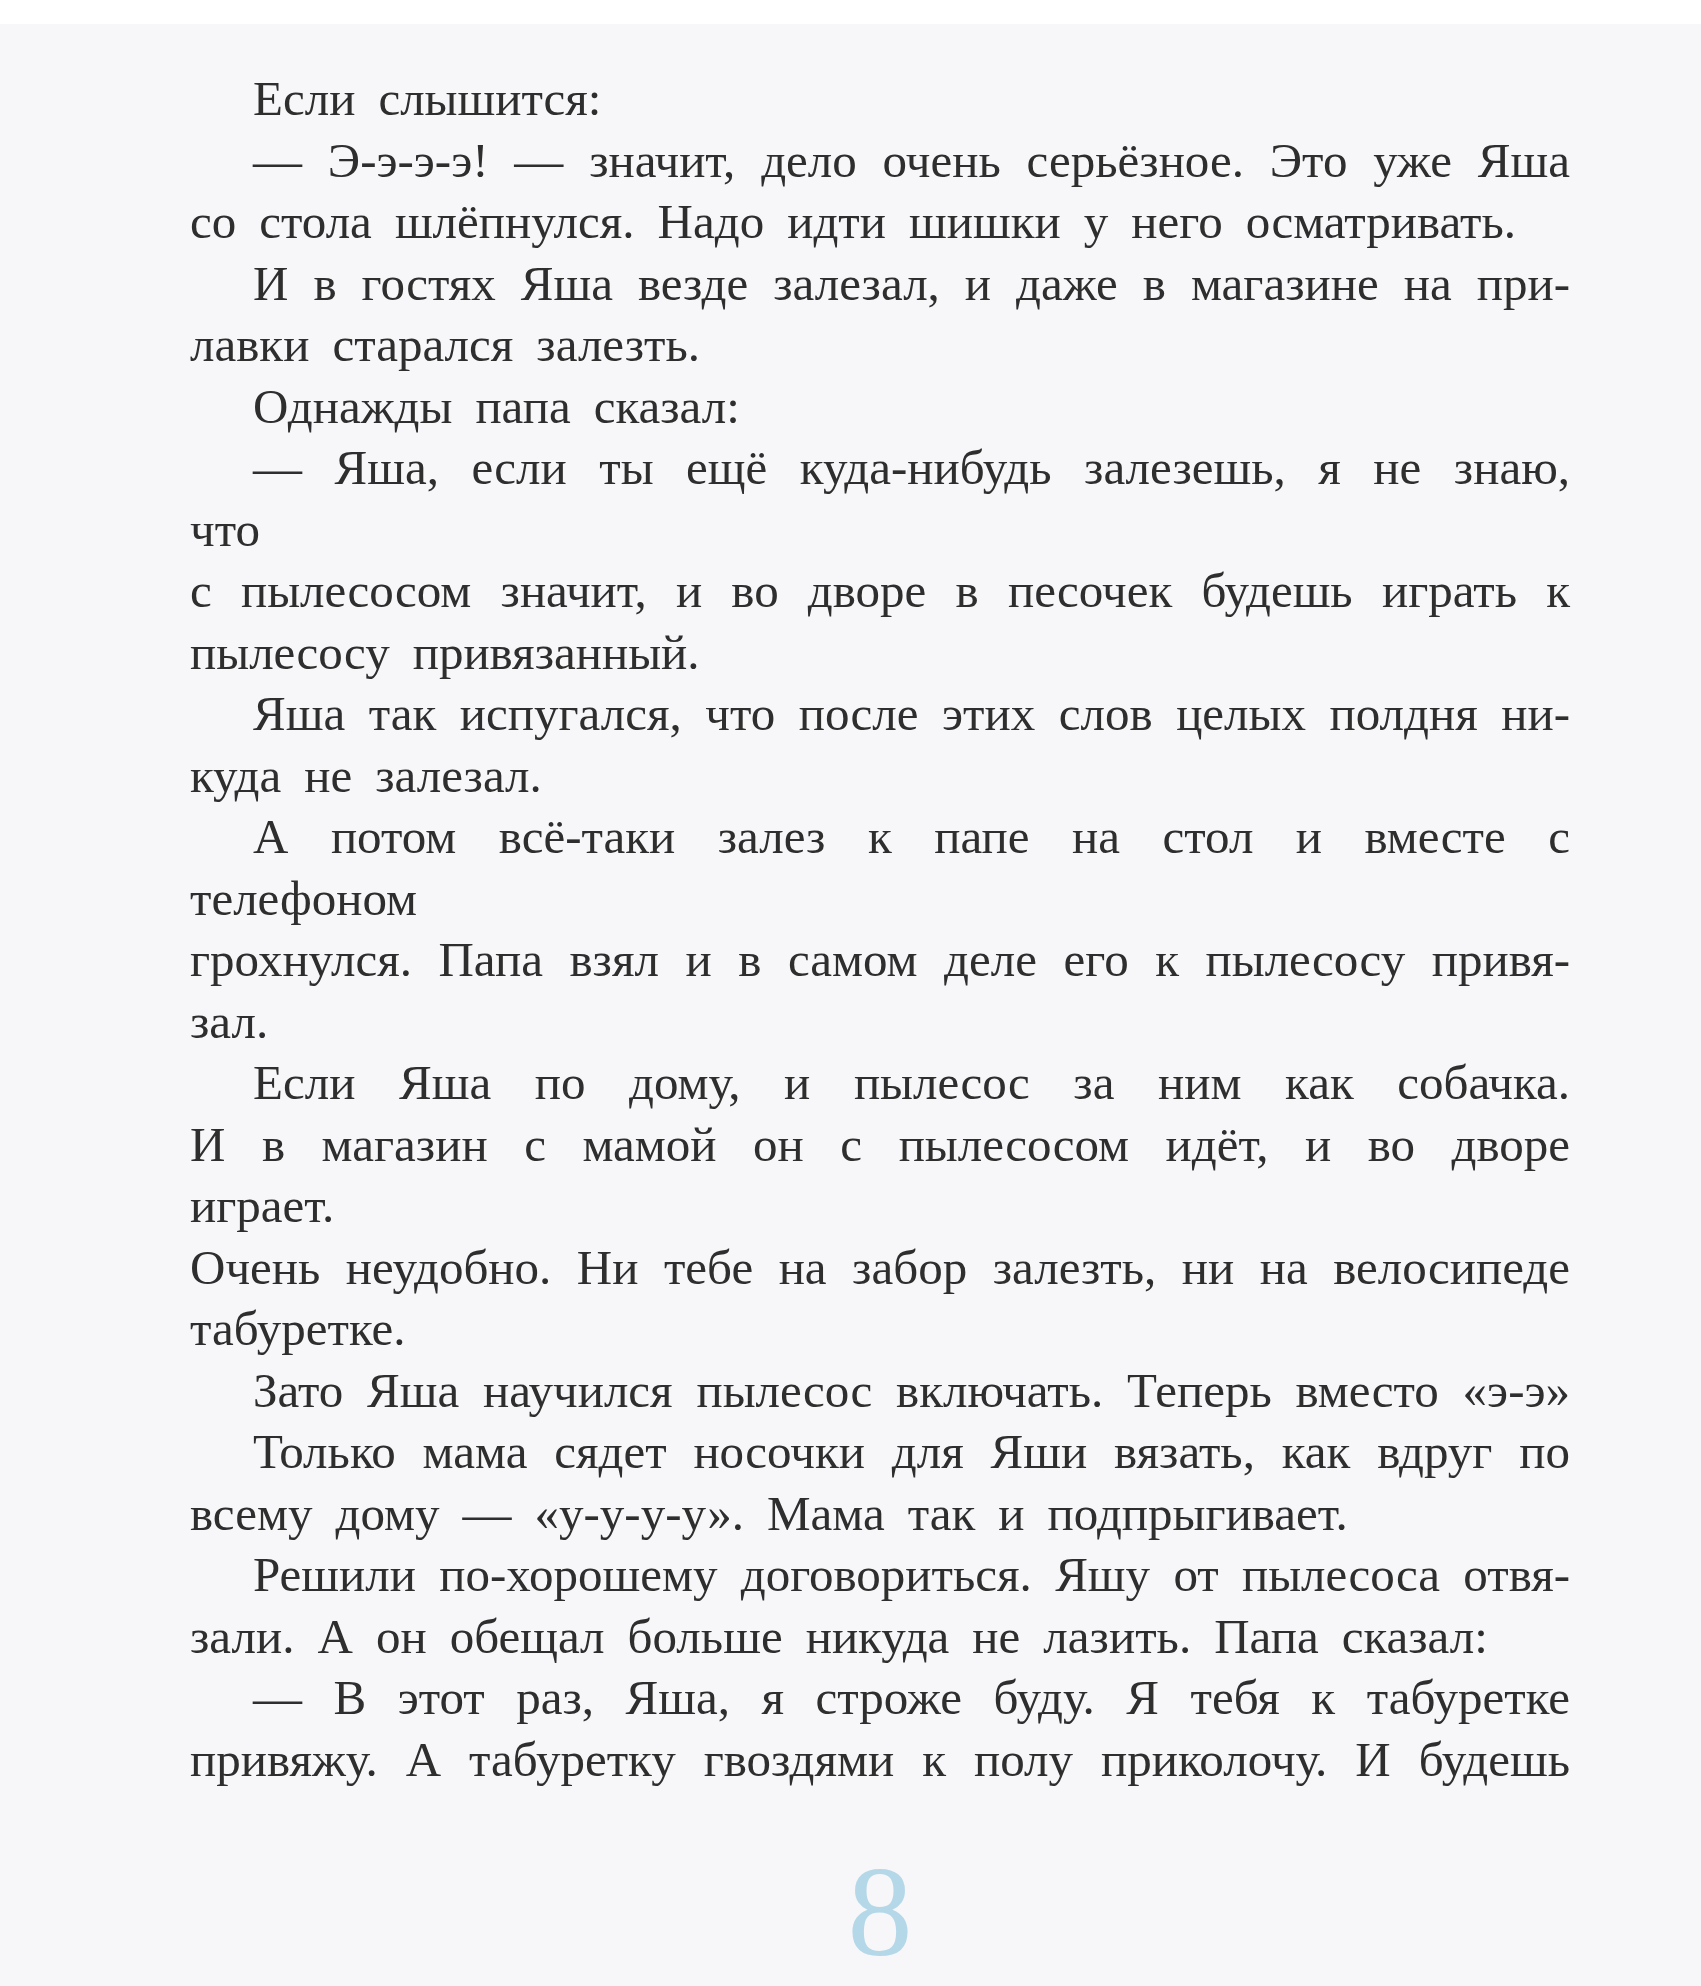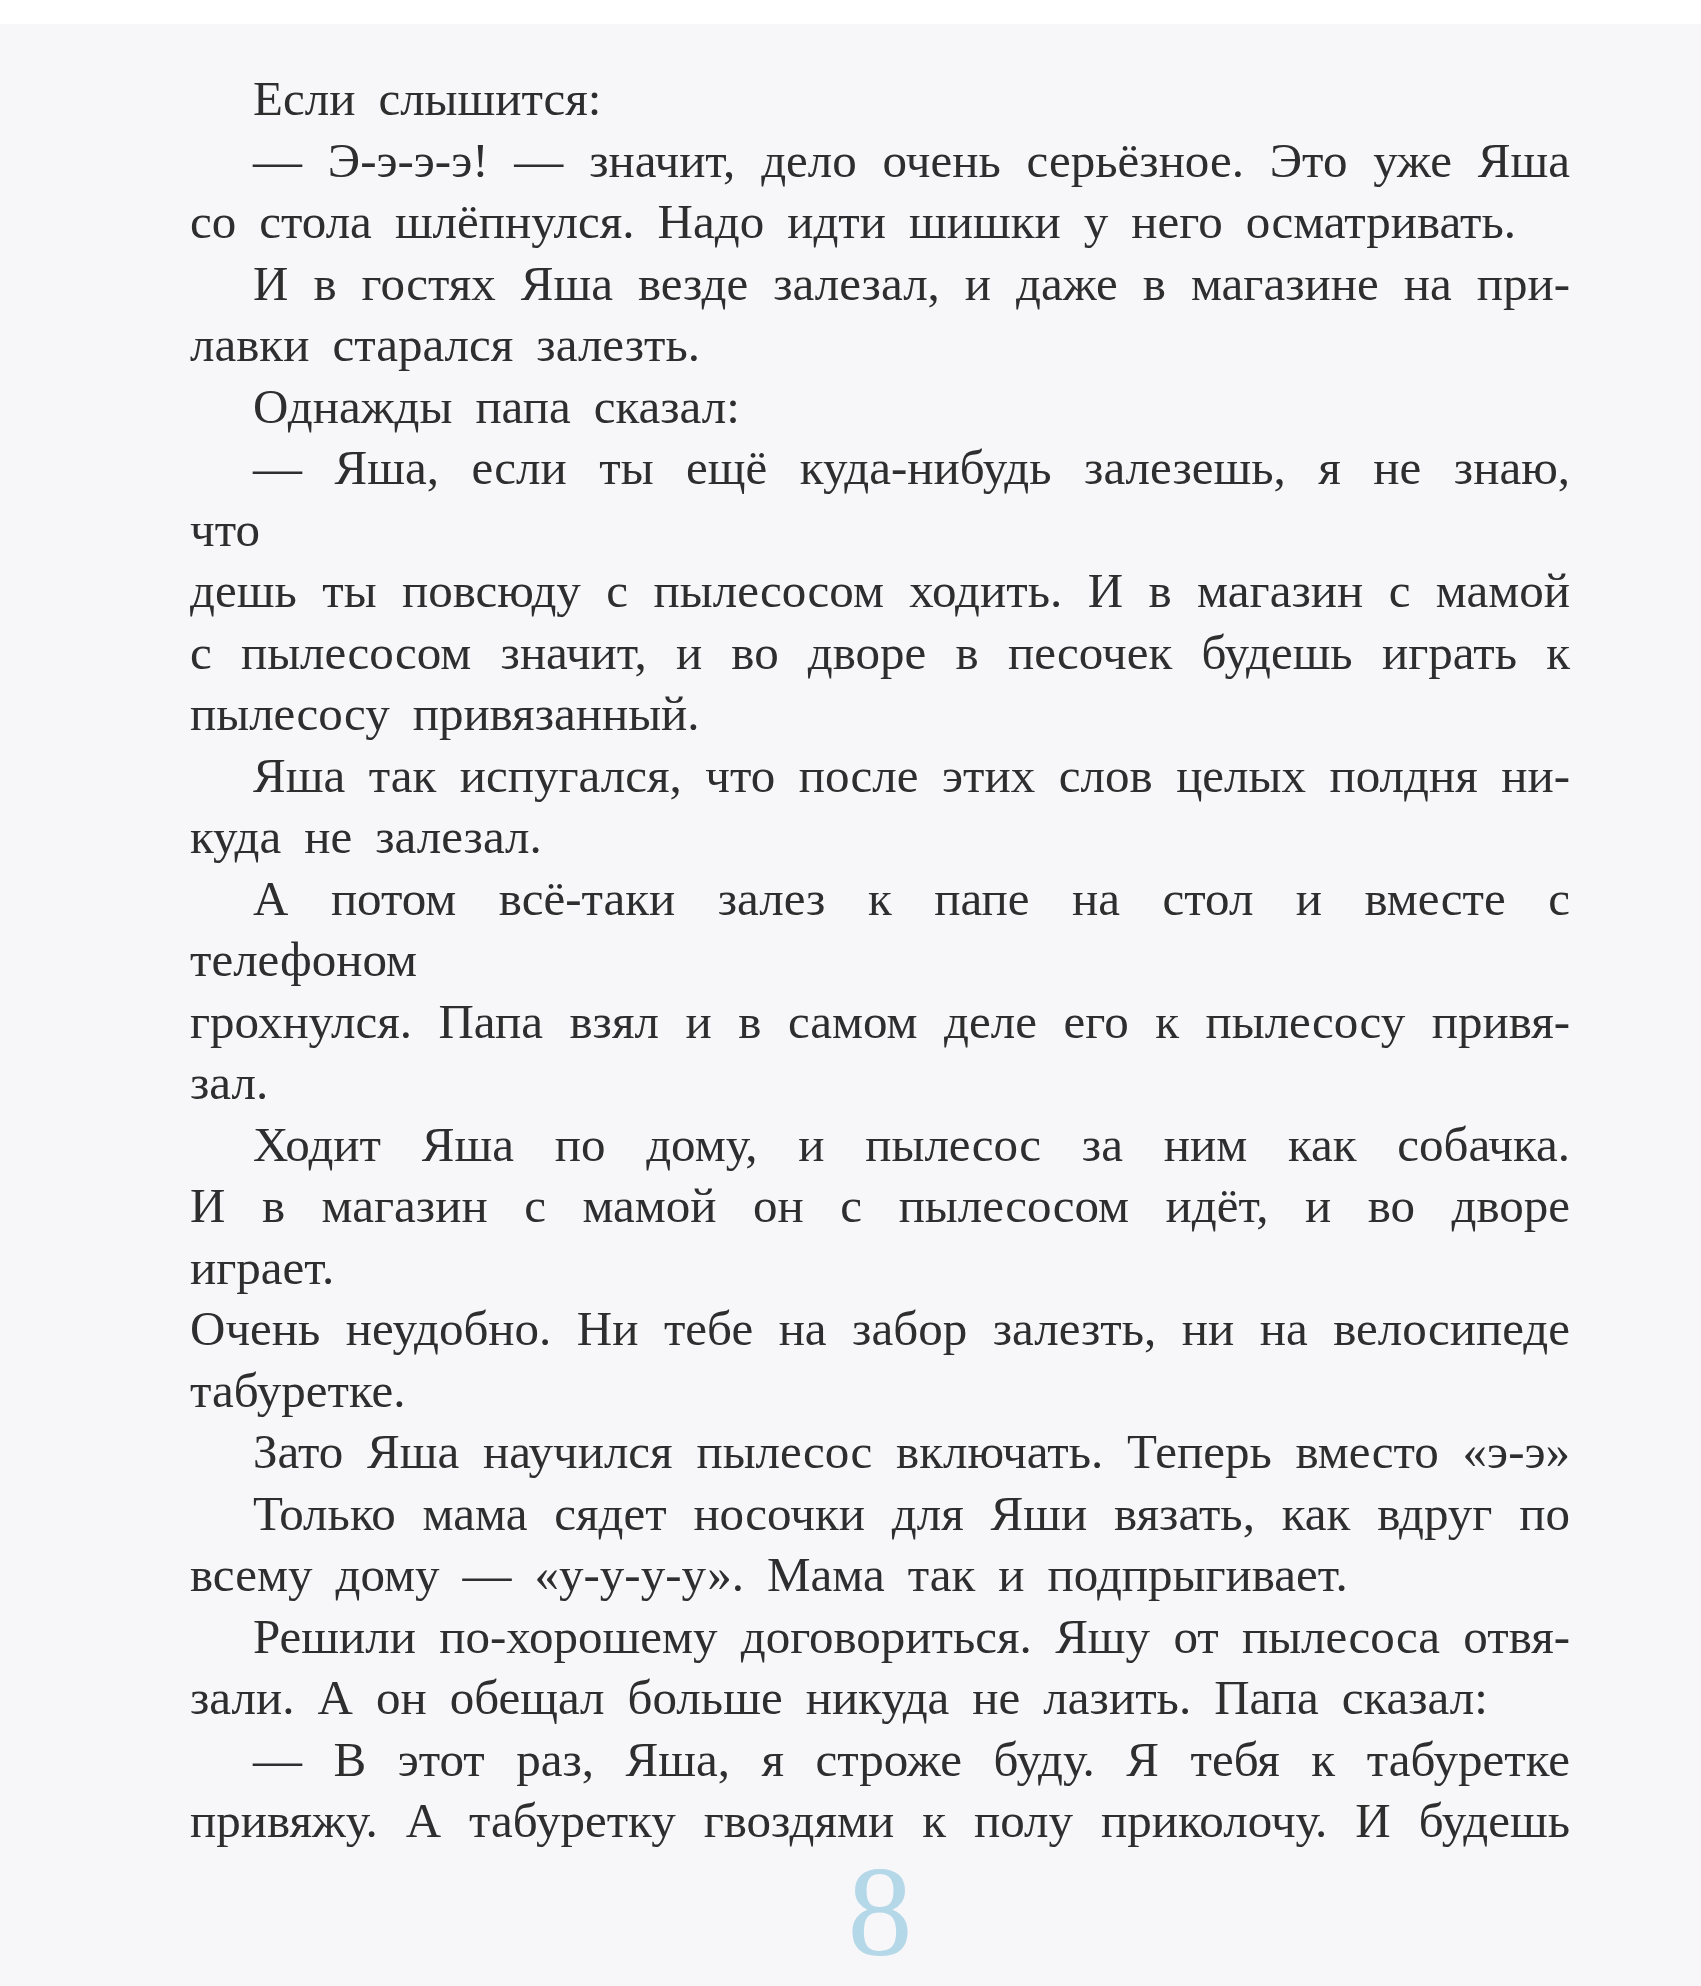--- a/index.html
+++ b/index.html
@@ -51,29 +51,28 @@
 
 <div class="book-page" style="background: rgb(247, 247, 249); margin-top: 24px;">
   <div class="text-block" style="color: rgb(46, 46, 46);">
       <div class="line indent">Если слышится:</div>
       <div class="line indent just">— Э-э-э-э! — значит, дело очень серьёзное. Это уже Яша</div>
       <div class="line">со стола шлёпнулся. Надо идти шишки у него осматривать.</div>
       <div class="line indent just">И в гостях Яша везде залезал, и даже в магазине на при-</div>
       <div class="line">лавки старался залезть.</div>
       <div class="line indent">Однажды папа сказал:</div>
       <div class="line indent just">— Яша, если ты ещё куда-нибудь залезешь, я не знаю, что</div>
-      <div class="line just">дешь ты повсюду с пылесосом ходить. И в магазин с мамой</div>
       <div class="line just">с пылесосом значит, и во дворе в песочек будешь играть к</div>
       <div class="line">пылесосу привязанный.</div>
       <div class="line indent just">Яша так испугался, что после этих слов целых полдня ни-</div>
       <div class="line">куда не залезал.</div>
       <div class="line indent just">А потом всё-таки залез к папе на стол и вместе с телефоном</div>
       <div class="line just">грохнулся. Папа взял и в самом деле его к пылесосу привя-</div>
       <div class="line">зал.</div>
-      <div class="line indent just">Ходит Яша по дому, и пылесос за ним как собачка.</div>
+      <div class="line indent just">Если Яша по дому, и пылесос за ним как собачка.</div>
       <div class="line just">И в магазин с мамой он с пылесосом идёт, и во дворе играет.</div>
       <div class="line just">Очень неудобно. Ни тебе на забор залезть, ни на велосипеде</div>
       <div class="line">табуретке.</div>
       <div class="line indent just">Зато Яша научился пылесос включать. Теперь вместо «э-э»</div>
       <div class="line indent just">Только мама сядет носочки для Яши вязать, как вдруг по</div>
       <div class="line">всему дому — «у-у-у-у». Мама так и подпрыгивает.</div>
       <div class="line indent just">Решили по-хорошему договориться. Яшу от пылесоса отвя-</div>
       <div class="line">зали. А он обещал больше никуда не лазить. Папа сказал:</div>
       <div class="line indent just">— В этот раз, Яша, я строже буду. Я тебя к табуретке</div>
       <div class="line just">привяжу. А табуретку гвоздями к полу приколочу. И будешь</div>

